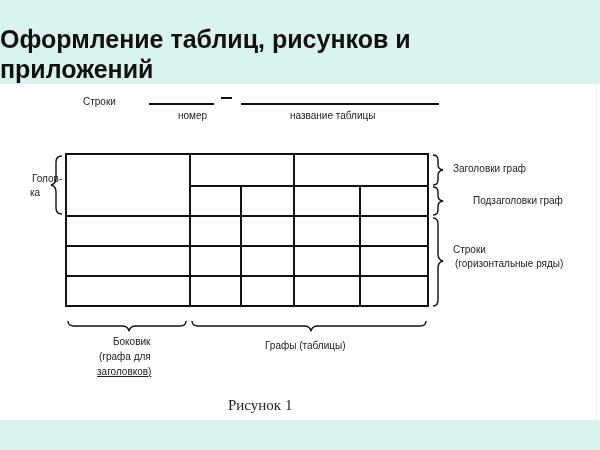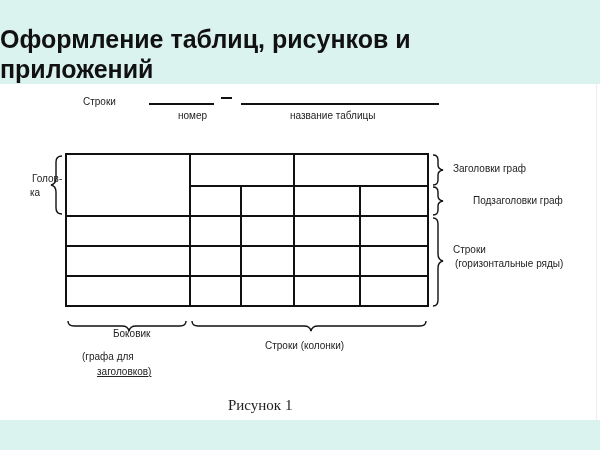--- a/index.html
+++ b/index.html
@@ -60,20 +60,20 @@
 <div class="lbl" style="left:290px;top:110px;">название таблицы</div>
 
 <div class="lbl" style="left:10px;top:173px;margin-left:22px;">Голов-</div>
 <div class="lbl" style="left:10px;top:187px;padding-left:20px;">ка</div>
 
 <div class="lbl" style="left:453px;top:163px;">Заголовки граф</div>
 <div class="lbl" style="left:453px;top:195px;padding-left:20px;">Подзаголовки граф</div>
 <div class="lbl" style="left:453px;top:244px;">Строки</div>
 <div class="lbl" style="left:455px;top:258px;text-align:right;">(горизонтальные ряды)</div>
 
-<div class="lbl" style="left:97px;top:328px;padding-left:16px;">Боковик</div>
-<div class="lbl" style="left:82px;top:351px;">(графа для</div>
+<div class="lbl" style="left:97px;top:336px;padding-left:16px;">Боковик</div>
+<div class="lbl" style="left:99px;top:351px;">(графа для</div>
 <div class="lbl" style="left:97px;top:366px;text-decoration:underline;">заголовков)</div>
-<div class="lbl" style="left:265px;top:340px;">Строки (колонки)</div>
+<div class="lbl" style="left:265px;top:340px;">Графы (таблицы)</div>
 
 <div class="caption">Рисунок 1</div>
 
 <div class="band-bottom"></div>
 
 </body></html>

